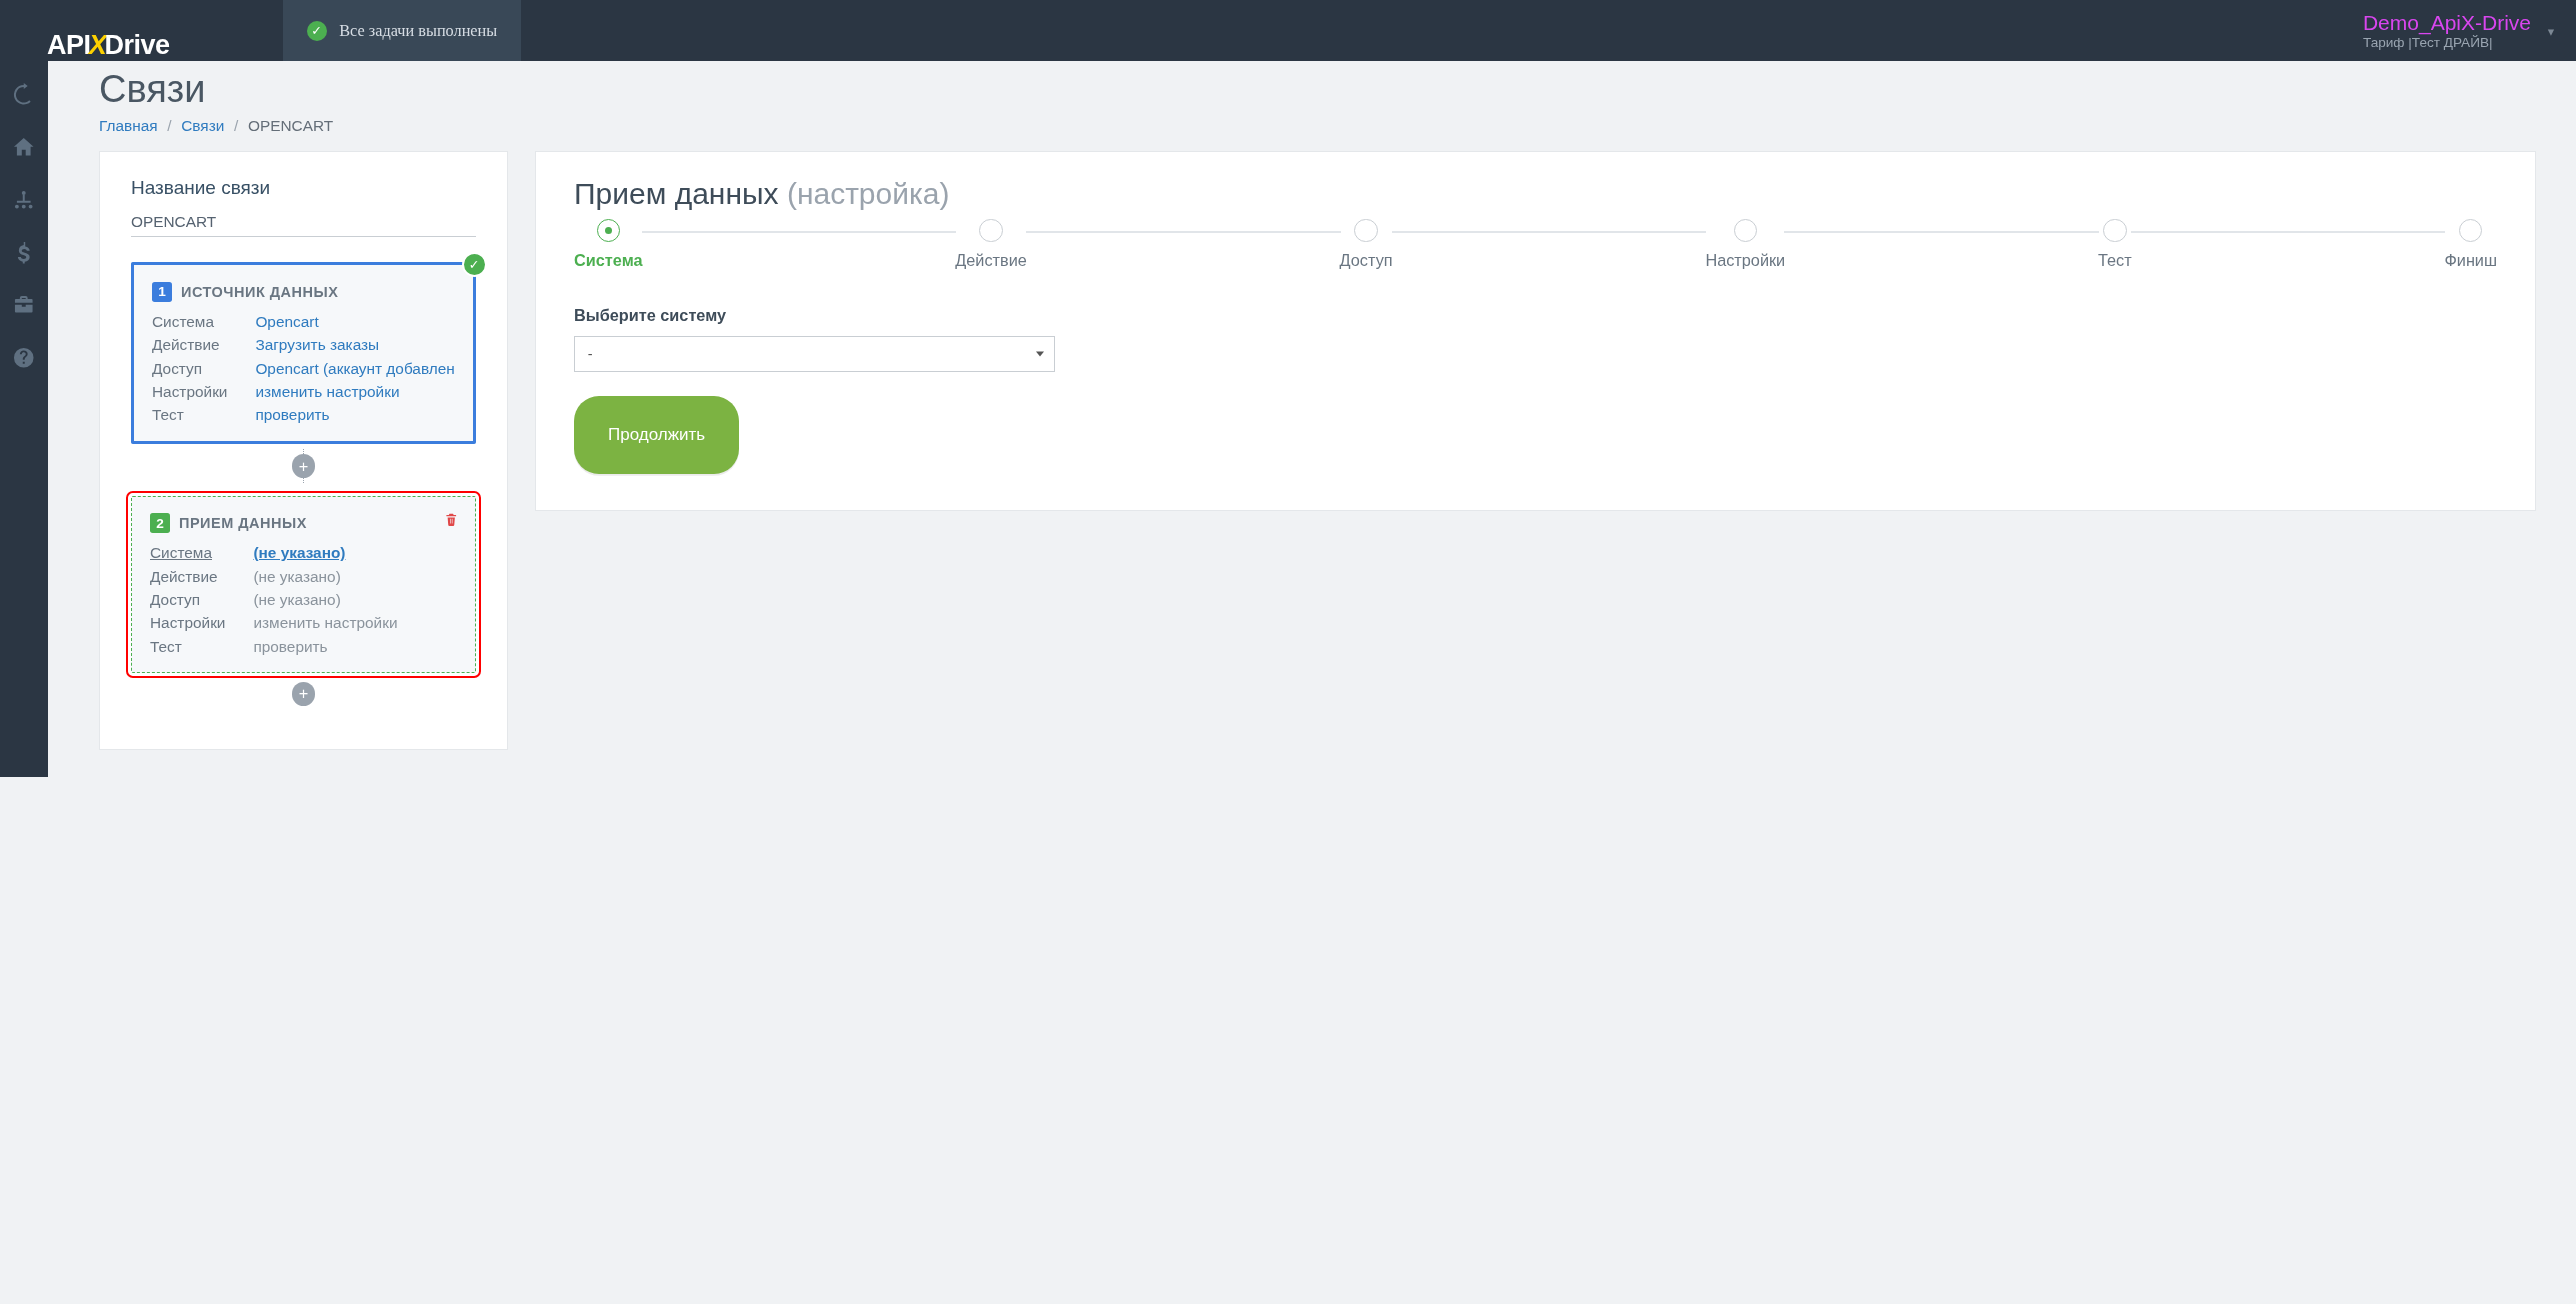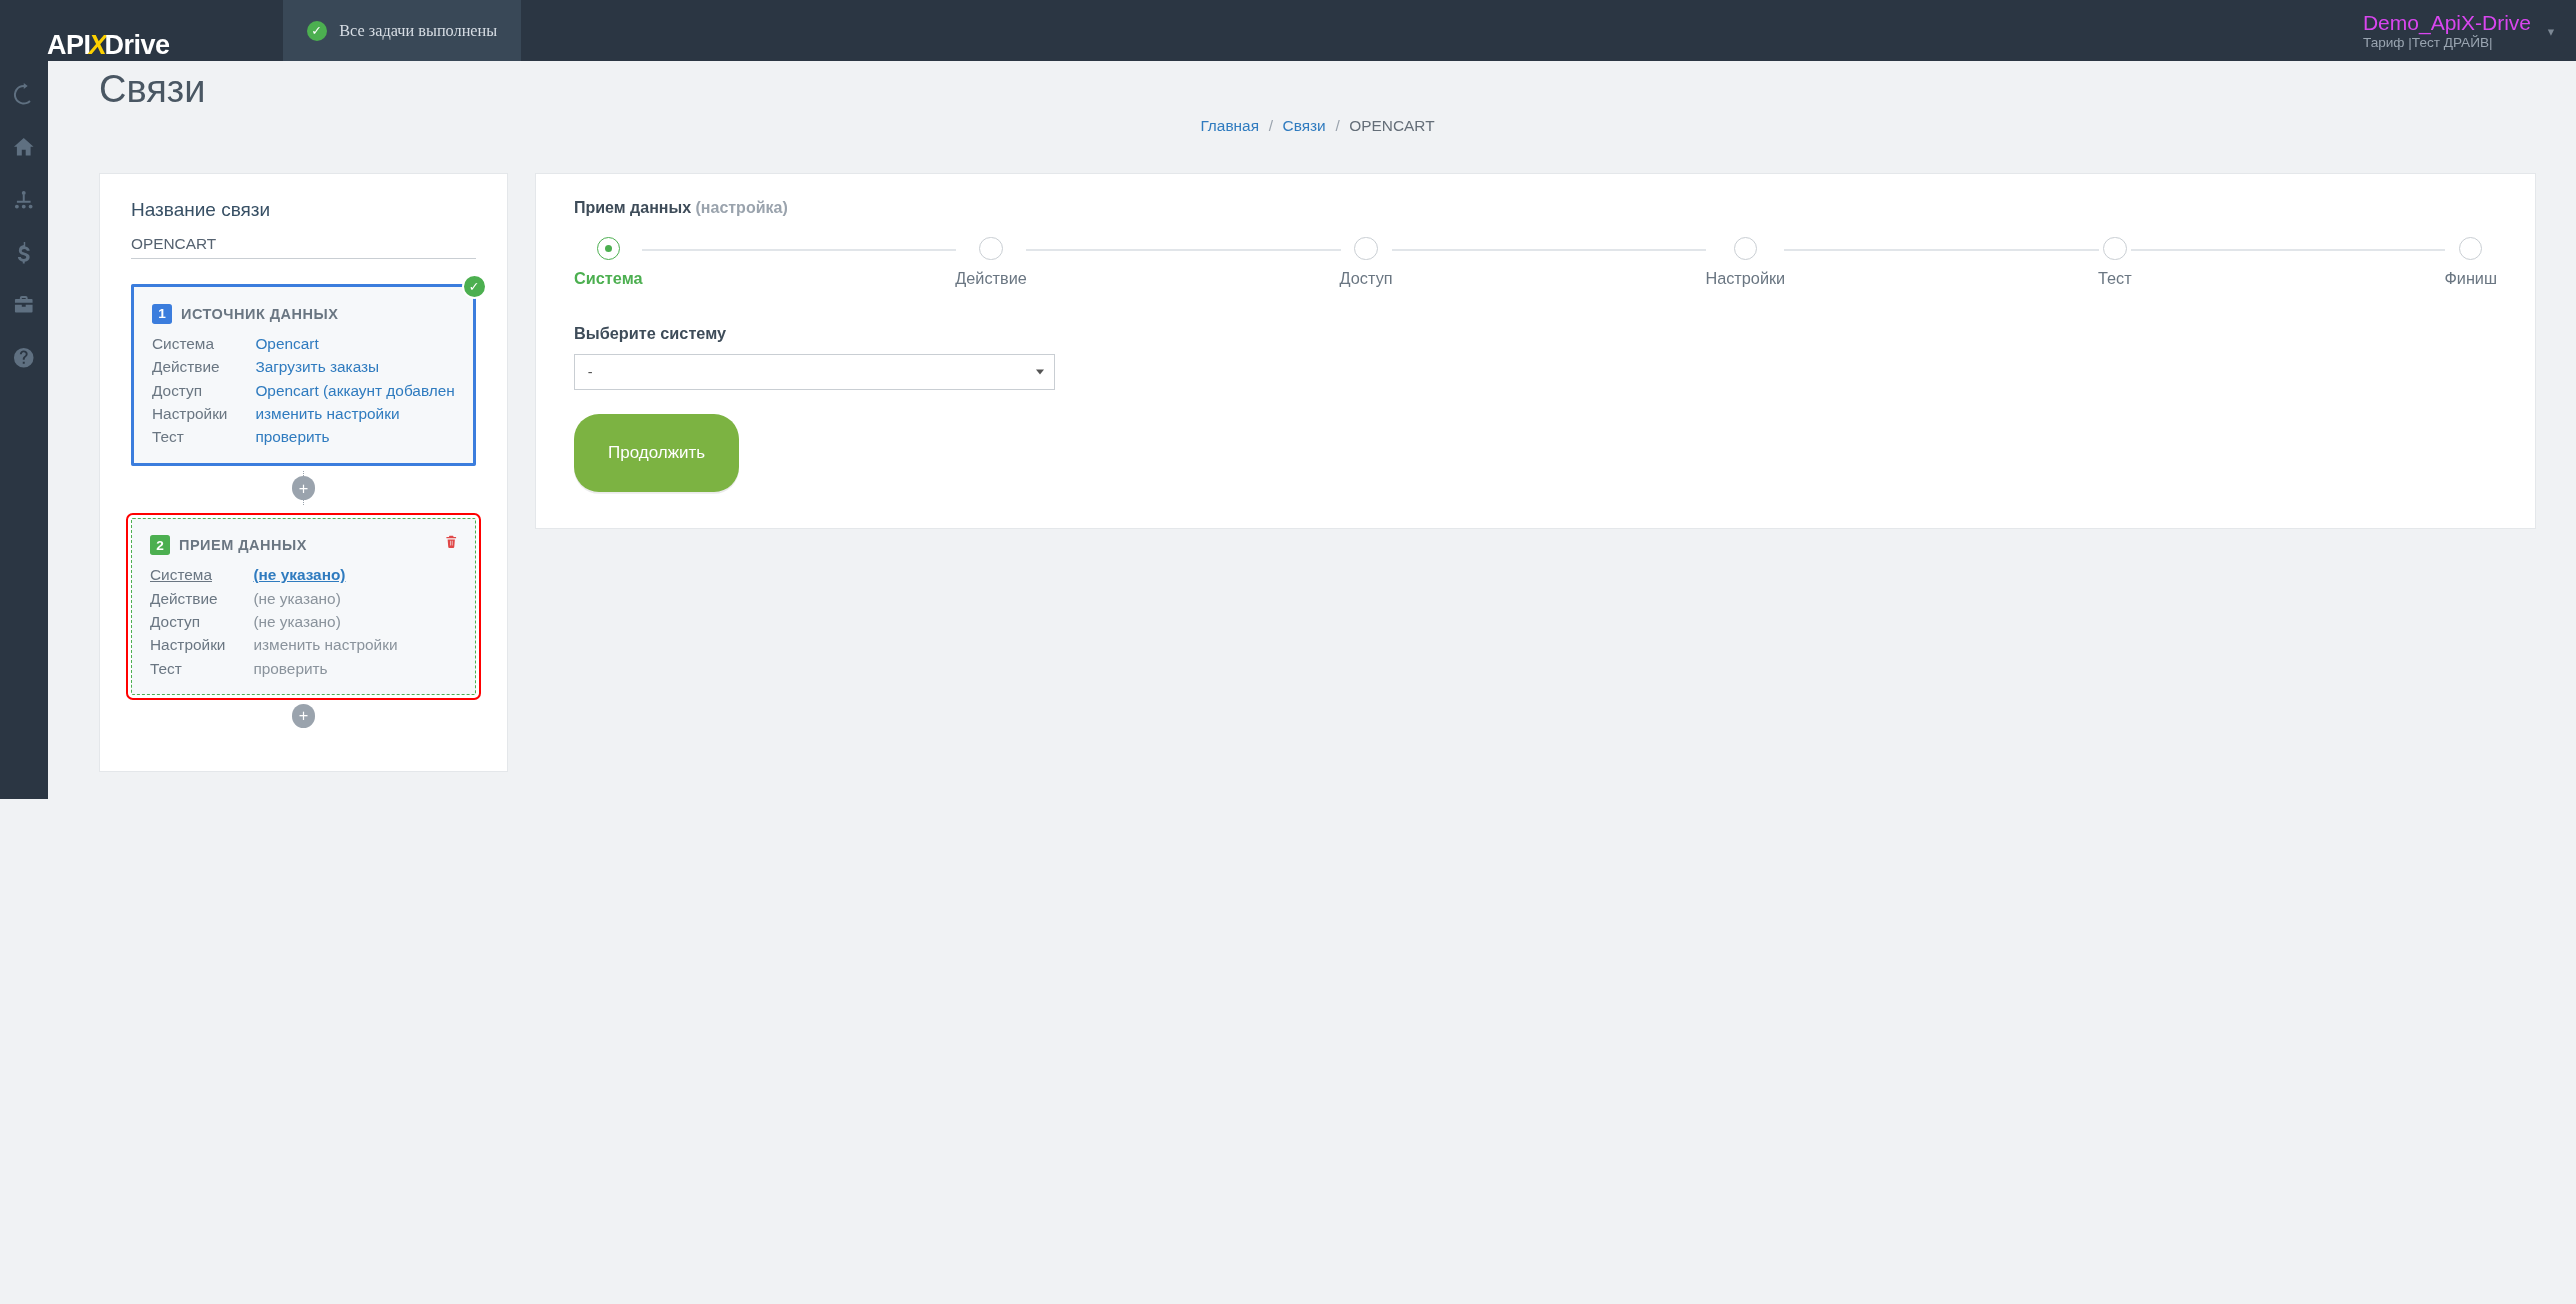--- a/index.html
+++ b/index.html
@@ -22,21 +22,21 @@
 
 
 .app { display: flex; }
 .sidenav { width: 48px; background: #2b3643; padding-top: 9px; display: flex; flex-direction: column; align-items: center; gap: 3.6px; }
 .sidenav .item { width: 48px; height: 49px; display: flex; align-items: center; justify-content: center; color: #5f7081; cursor: pointer; }
 .sidenav .item svg { width: 23.5px; height: 23.5px; fill: currentColor; }
 
 
 .main { flex: 1; padding: 7.2px 40px 27px 51px; }
 .page-title { font-size: 38px; font-weight: 300; color: #4a5763; margin-bottom: 5.4px; }
-.breadcrumbs { font-size: 15.4px; color: #646e78; margin-bottom: 38px; text-align: center; }
+.breadcrumbs { font-size: 15.4px; color: #646e78; margin-bottom: 16px; }
 .breadcrumbs a { color: #2f7bbf; text-decoration: none; }
 .breadcrumbs .sep { color: #9aa3ad; margin: 0 5.4px; }
 
 .columns { display: flex; gap: 27px; align-items: flex-start; }
 .panel { background: #fff; border: 0.9px solid #e4e7ea; }
 .panel.left  { width: 409px; padding: 25px 31px 31px; }
 .panel.right { flex: 1; padding: 25px 38px 36px; }
 
 
 .left h2 { font-size: 19px; font-weight: 400; color: #385065; margin-bottom: 14.5px; }
@@ -59,21 +59,21 @@
 .block.dest .rows .value { color: #8a939c; }
 .block.dest .rows .label.active { text-decoration: underline; }
 .block.dest .rows .value.active { color: #2f7bbf; font-weight: 700; text-decoration: underline; }
 
 .connector { display: flex; flex-direction: column; align-items: center; margin: -3.6px 0 12.7px; }
 .connector .line { width: 0; height: 5.4px; border-left: 1.8px dotted #9aa3ad; }
 .connector .plus { width: 23.5px; height: 23.5px; border-radius: 50%; background: #9aa3ad; color: #fff; display: flex; align-items: center; justify-content: center; font-size: 16.3px; cursor: pointer; }
 .connector.partial .plus { margin-top: 3.6px; }
 
 
-.right h2 { font-size: 16px; font-weight: 700; color: #3e4c59; margin-bottom: 20px; }
+.right h2 { font-size: 30px; font-weight: 400; color: #3e4c59; margin-bottom: 8px; }
 .right h2 .sub { color: #9aa3ad; }
 .stepper { display: flex; align-items: center; margin-bottom: 36px; }
 .step { display: flex; flex-direction: column; align-items: center; position: relative; }
 .step .dot { width: 23.5px; height: 23.5px; border-radius: 50%; border: 1.8px solid #c9ced3; background: #fff; display: flex; align-items: center; justify-content: center; }
 .step.active .dot { border-color: #4caf50; }
 .step.active .dot::after { content: ""; width: 7.2px; height: 7.2px; border-radius: 50%; background: #4caf50; }
 .step .cap { margin-top: 9px; font-size: 16.3px; color: #6a7682; }
 .step.active .cap { color: #4caf50; font-weight: 700; }
 .rail { flex: 1; height: 1.8px; background: #e1e5e9; margin: 0 -0.9px; position: relative; top: -12.7px; }
 

